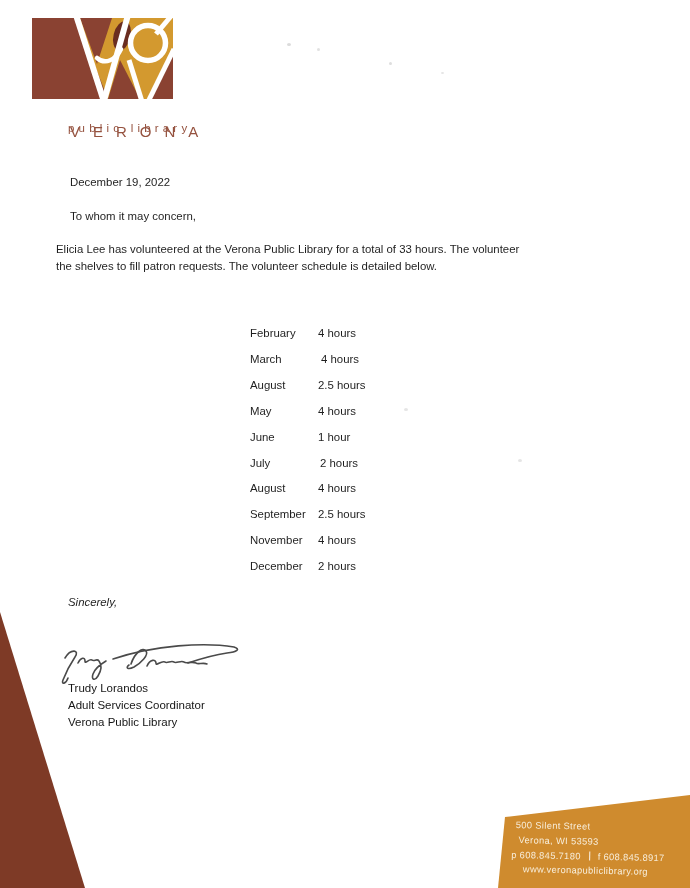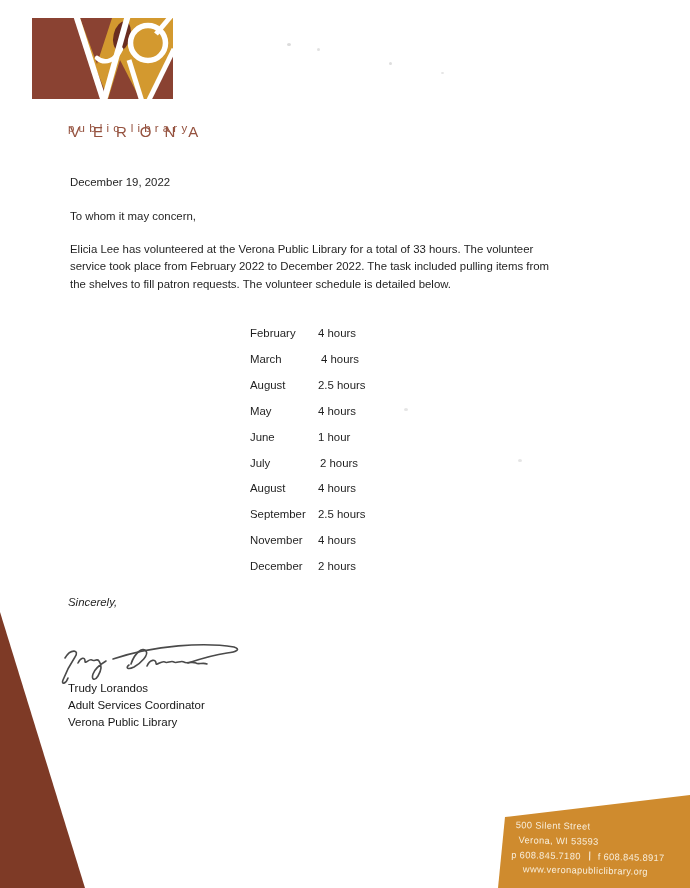--- a/index.html
+++ b/index.html
@@ -18,21 +18,21 @@
   
   .logo{position:absolute;left:32px;top:18px;width:150px;height:120px;}
   .logo-mark{position:absolute;left:0;top:0;overflow:visible;}
   .logo-word{position:absolute;left:2px;top:105px;font-size:15px;letter-spacing:13px;color:var(--wordmark);white-space:nowrap;margin-left:36px;}
   .logo-tag{position:absolute;left:36px;top:104px;font-size:11.5px;letter-spacing:4.2px;color:var(--wordmark);white-space:nowrap;}
 
   
   .txt{position:absolute;font-size:11.4px;line-height:17.3px;color:var(--ink);white-space:nowrap;}
   .date{left:70px;top:174px;}
   .salutation{left:70px;top:208px;text-align:center;}
-  .body-par{left:70px;top:241px;}
+  .body-par{left:56px;top:241px;}
 
   
   .schedule{position:absolute;left:250px;top:321px;font-size:11.4px;color:var(--ink);}
   .sched-row{height:25.85px;display:flex;align-items:center;line-height:13px;}
   .sched-month{width:68px;}
   .sched-row:nth-child(2) .sched-hours{margin-left:3px;}
   .sched-row:nth-child(6) .sched-hours{margin-left:2px;}
   .sched-row:nth-child(11) .sched-hours{margin-left:4px;}
 
   
@@ -91,21 +91,20 @@
   <div class="speck s3"></div>
   <div class="speck s4"></div>
   <div class="speck s5"></div>
   <div class="speck s6"></div>
 
   <div class="txt date">December 19, 2022</div>
   <div class="txt salutation">To whom it may concern,</div>
 
   <div class="txt body-par">
     <div>Elicia Lee has volunteered at the Verona Public Library for a total of 33 hours. The volunteer</div>
-    <div>service took place from February 2022 to December 2022. The task included pulling items from</div>
     <div>the shelves to fill patron requests. The volunteer schedule is detailed below.</div>
   </div>
 
   <div class="schedule">
     <div class="sched-row">
         <span class="sched-month">February</span>
         <span class="sched-hours">4 hours</span>
       </div>
     <div class="sched-row">
         <span class="sched-month">March</span>

